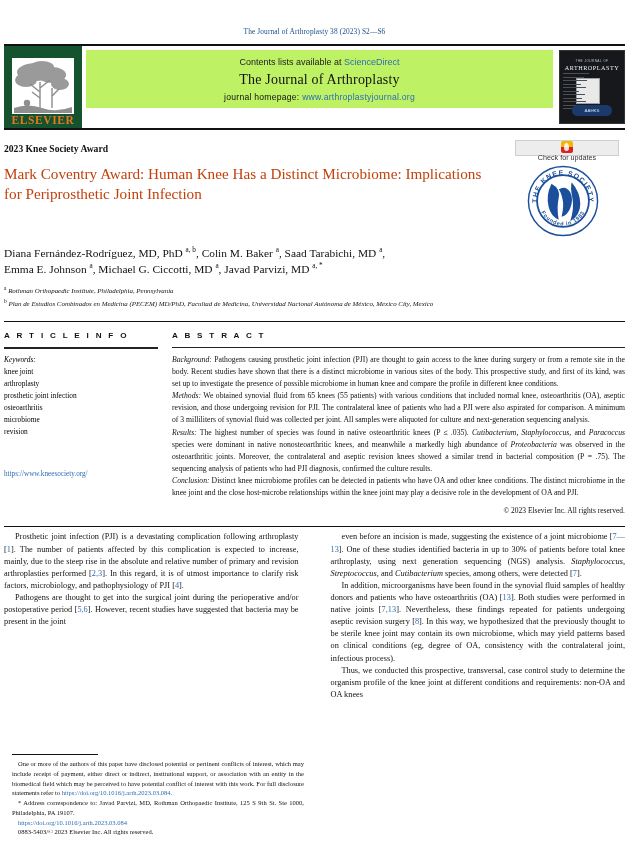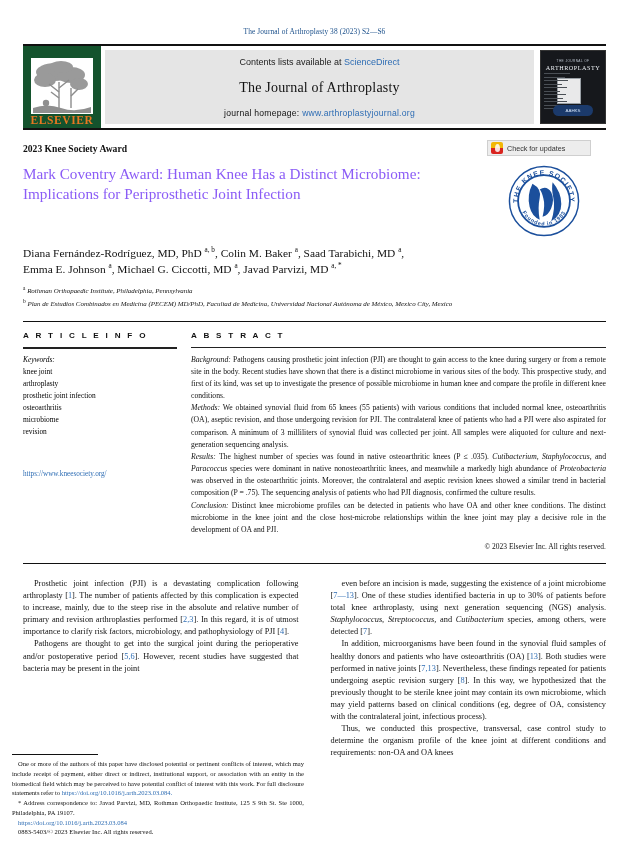--- a/index.html
+++ b/index.html
@@ -7,21 +7,21 @@
     margin: 0; padding: 0;
     background: #ffffff;
   }
   body {
     width: 629px; height: 849px;
     font-family: "Liberation Serif", "DejaVu Serif", serif;
     color: #000;
     position: relative;
     overflow: hidden;
   }
-  .page { width: 629px; height: 849px; position: relative; padding: 0 23px; }
+  .page { width: 629px; height: 849px; position: relative; padding: 0 4px; }
 
   
   .running-head {
     text-align: center;
     font-size: 7.4px;
     color: #1a4f8a;
     padding-top: 27px;
     letter-spacing: .1px;
   }
 
@@ -46,22 +46,22 @@
     font-family: "Liberation Serif", serif;
     font-size: 11.5px;
     letter-spacing: .6px;
     color: #E87722;
     font-weight: 700;
     line-height: 1;
     margin-top: 1px;
   }
   .masthead-center {
     flex: 1 1 auto;
-    background: #e5e5e5;
-    margin: 4px 6px 4px 4px;
+    background: #bef264;
+    margin: 4px 6px 20px 4px;
     display: flex; flex-direction: column;
     align-items: center; justify-content: space-between;
     padding: 7px 0 6px 0;
   }
   .contents-line { font-size: 9px; color: #222; font-family: "Liberation Sans", sans-serif; }
   .contents-line .sd { color: #2e6db4; }
   .journal-title-big {
     font-size: 14px;
     font-family: "Liberation Serif", serif;
     color: #111;
@@ -106,28 +106,29 @@
     color: #111;
     font-weight: bold;
   }
   .title-row { display: flex; align-items: flex-start; }
   .title-col { flex: 1 1 auto; padding-right: 8px; }
   h1.article-title {
     font-size: 15.2px;
     font-weight: 400;
     line-height: 1.32;
     margin: 10px 0 0 0;
-    color: #8b5cf6;
+    color: #c2410c;
   }
   .right-col { width: 124px; flex: 0 0 124px; padding-top: 10px; }
   .crossmark {
     width: 104px; height: 16px;
     background: #ededed; border: 1px solid #cfcfcf;
     display: flex; align-items: center;
-    margin-left: 5px;
+    margin-left: 14px;
+    flex-direction: column;
   }
   .crossmark .cm-icon {
     width: 12px; height: 12px; margin: 0 4px 0 3px;
     border-radius: 2px;
     background: linear-gradient(#f2b705 50%, #d9241f 50%);
     position: relative; flex: 0 0 12px;
   }
   .crossmark .cm-icon::after{
     content:""; position:absolute; left:3.5px; top:2px;
     width:5px;height:8px;border-radius:50% 50% 50% 50%/60% 60% 40% 40%;
@@ -170,21 +171,21 @@
     font-size: 7.7px; line-height: 1.58; text-align: justify;
     padding-top: 6px; color:#111;
   }
   .abstract p { margin: 0; }
   .abstract i { font-style: italic; }
   .copyright { text-align: right; font-size: 7.5px; margin-top: 5px; }
 
   
   .body-rule { border-top: 1.2px solid #111; margin-top: 10px; }
   .cols {
-    display: flex; gap: 32px; margin-top: 14px;
+    display: flex; gap: 32px; margin-top: 4px;
   }
   .col { flex: 1 1 0; font-size: 8.3px; line-height: 1.46; text-align: justify; color:#111; }
   .col p { margin: 0; text-indent: 11px; }
   .col p + p { margin-top: 0; }
   .ref { color: #2e6db4; }
 
   
   .footnote {
     position: absolute; left: 12px; bottom: 12px; width: 292px;
     font-size: 6.5px; line-height: 1.5; text-align: justify; color:#111;

